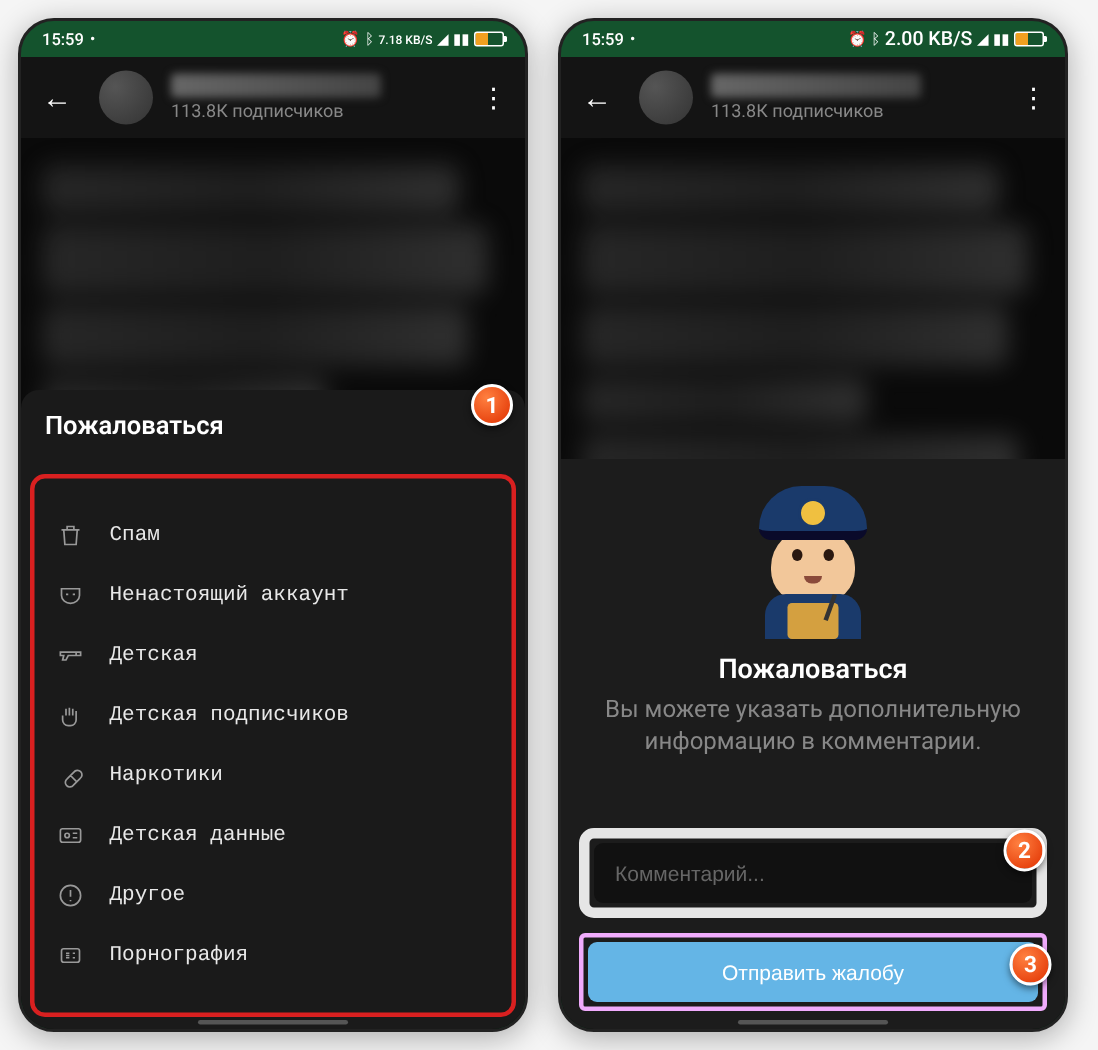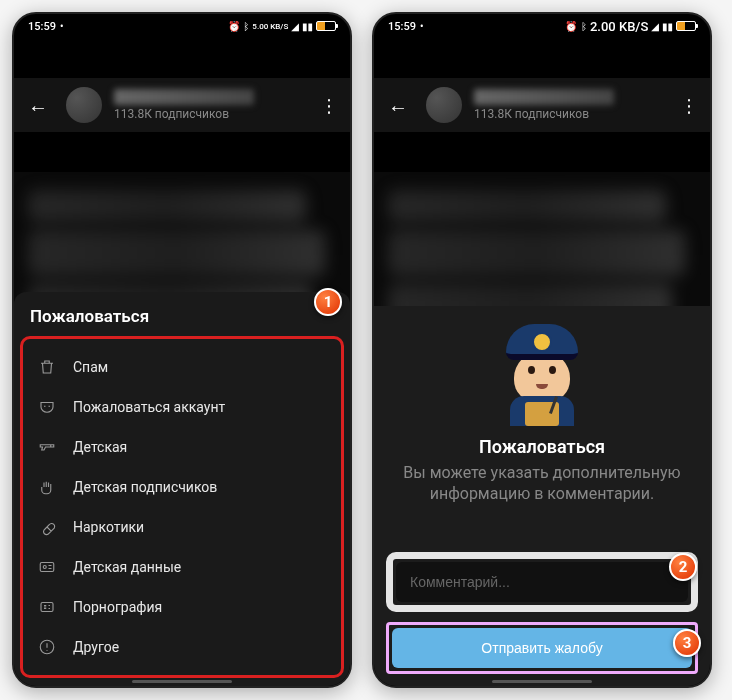--- a/index.html
+++ b/index.html
@@ -8,29 +8,28 @@
     font-family: -apple-system, Roboto, Arial, sans-serif;
     display: flex;
     gap: 20px;
     padding: 12px;
     width: 732px;
     height: 700px;
   }
   .phone {
     width: 340px;
     height: 676px;
-    background: #000000;
+    background: #14532d;
     border-radius: 24px;
     border: 2px solid #222;
     box-shadow: 0 4px 20px rgba(0,0,0,0.3);
     overflow: hidden;
     position: relative;
     display: flex;
     flex-direction: column;
-    gap: 40px;
   }
   .status-bar {
     height: 24px;
     display: flex;
     align-items: center;
     justify-content: space-between;
     padding: 0 14px;
     color: #fff;
     font-size: 11px;
     font-weight: 500;
@@ -110,23 +109,24 @@
   }
   .sheet-title {
     color: #fff;
     font-size: 17px;
     font-weight: 600;
     padding: 14px 16px 10px;
   }
   .report-list {
     border: 3px solid #d92020;
     border-radius: 10px;
-    margin: 0 6px 8px;
-    padding: 8px 0;
-    position: relative;
+    margin: 12px 6px 8px;
+    padding: 18px 0;
+    position: relative;
+    font-family: Liberation Mono, monospace;
   }
   .report-item {
     display: flex;
     align-items: center;
     gap: 16px;
     padding: 10px 14px;
     color: #e8e8e8;
     font-size: 14px;
   }
   .report-icon {
@@ -285,21 +285,21 @@
 
 <div class="phone">
   <div class="status-bar">
     <div class="status-left">
       <span>15:59</span>
       <span class="status-icon">•</span>
     </div>
     <div class="status-right">
       <span class="status-icon">⏰</span>
       <span class="status-icon">ᛒ</span>
-      <span style="font-size:8px">5.00 KB/S</span>
+      <span style="font-size:8px">7.18 KB/S</span>
       <span class="status-icon">◢</span>
       <span class="status-icon">▮▮</span>
       <span class="battery"></span>
     </div>
   </div>
 
   <div class="header">
     <div class="back-arrow">←</div>
     <div class="avatar"></div>
     <div class="header-info">
@@ -332,21 +332,21 @@
           </span>
           <span>Спам</span>
         </div>
 
         <div class="report-item">
           <span class="report-icon">
             <svg viewBox="0 0 24 24">
                 <path d="M4 6h16v6c0 4-4 7-8 7s-8-3-8-7V6z M8 11h2 M14 11h2"></path>
               </svg>
           </span>
-          <span>Пожаловаться аккаунт</span>
+          <span>Ненастоящий аккаунт</span>
         </div>
 
         <div class="report-item">
           <span class="report-icon">
             <svg viewBox="0 0 24 24">
                 <path d="M3 9h14v3h-7l-2 4H5l1-4H3z M17 9h4v3h-4"></path>
               </svg>
           </span>
           <span>Детская</span>
         </div>
@@ -376,35 +376,35 @@
                 <circle cx="9" cy="12" r="2"></circle>
                 <path d="M14 10h4M14 14h4"></path>
               </svg>
           </span>
           <span>Детская данные</span>
         </div>
 
         <div class="report-item">
           <span class="report-icon">
             <svg viewBox="0 0 24 24">
+                <circle cx="12" cy="12" r="9"></circle>
+                <path d="M12 7v6M12 16v1"></path>
+              </svg>
+          </span>
+          <span>Другое</span>
+        </div>
+
+        <div class="report-item">
+          <span class="report-icon">
+            <svg viewBox="0 0 24 24">
                 <rect x="4" y="6" width="16" height="12" rx="2"></rect>
                 <path d="M8 10h3M8 12h3M8 14h3M14 10h2M14 14h2"></path>
               </svg>
           </span>
           <span>Порнография</span>
-        </div>
-
-        <div class="report-item">
-          <span class="report-icon">
-            <svg viewBox="0 0 24 24">
-                <circle cx="12" cy="12" r="9"></circle>
-                <path d="M12 7v6M12 16v1"></path>
-              </svg>
-          </span>
-          <span>Другое</span>
         </div>
 
       </div>
     </div>
   </div>
   <div class="home-indicator"></div>
 </div>
 
 <div class="phone">
   <div class="status-bar">

